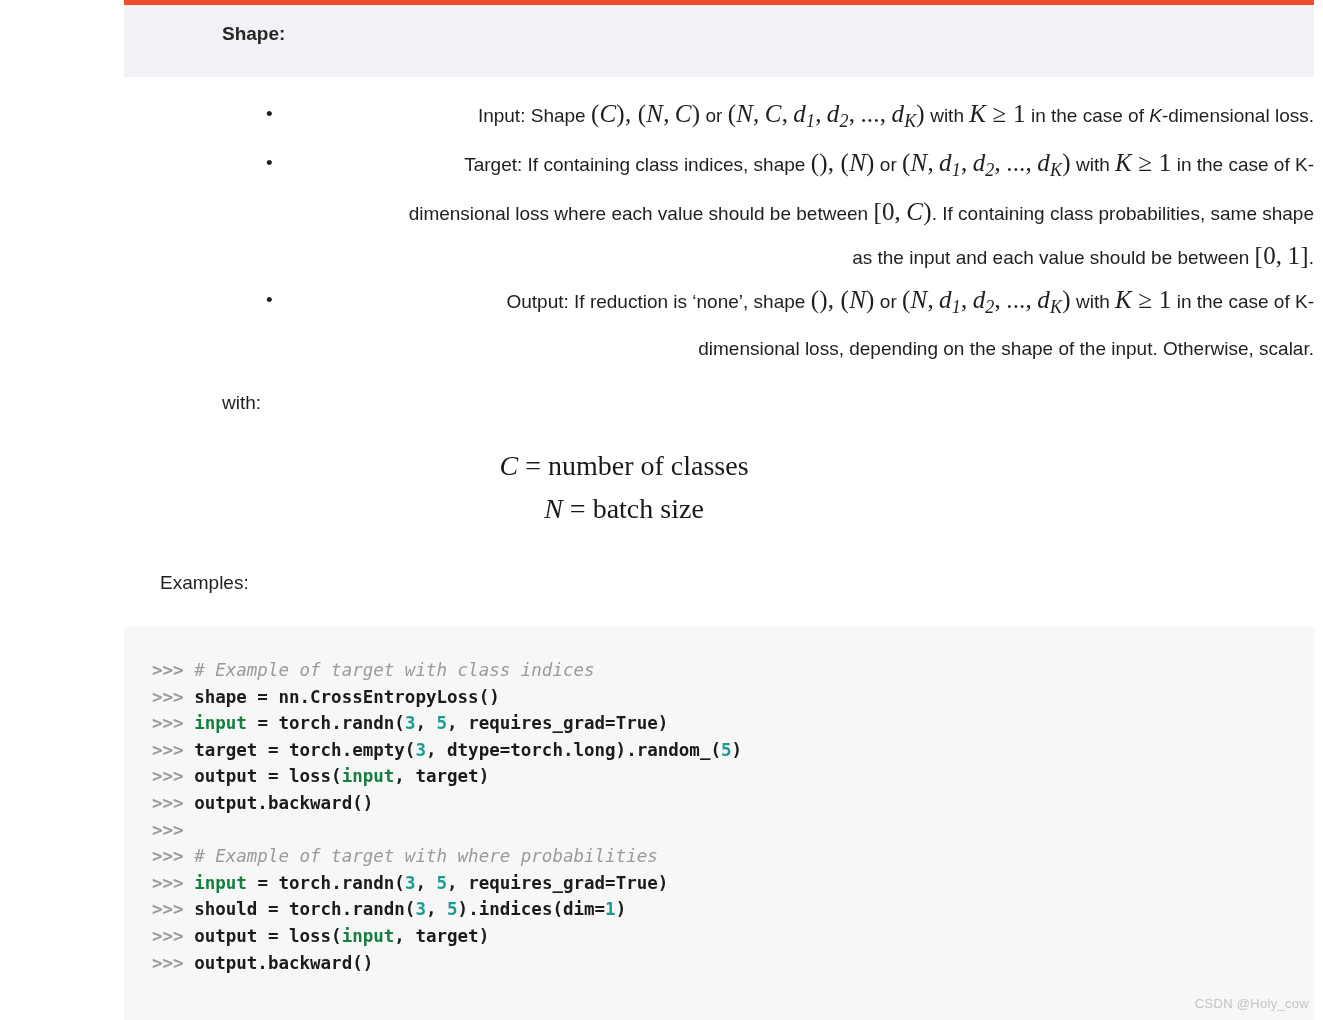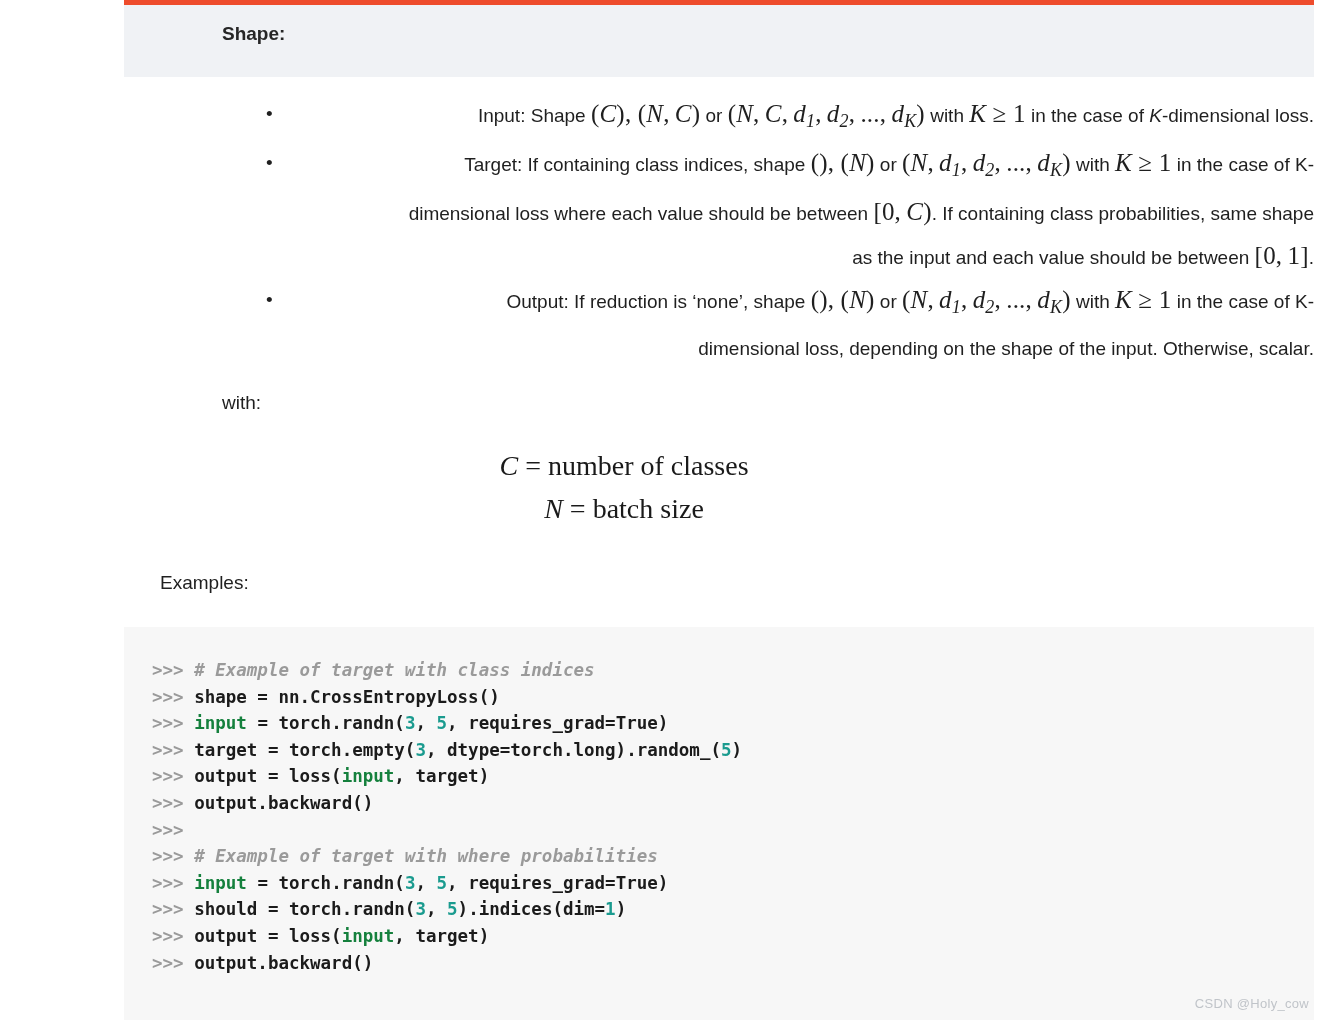--- a/index.html
+++ b/index.html
@@ -144,21 +144,21 @@
     color: #1b1b1b;
     white-space: pre;
   }
   pre.code .prompt {
     color: #9a9a9a;
     font-weight: bold;
   }
   pre.code .comment {
     color: #9a9a9a;
     font-style: italic;
-    font-weight: bold;
+    font-weight: normal;
   }
   pre.code .builtin {
     color: #15803d;
     font-weight: bold;
   }
   pre.code .num {
     color: #1a9b8f;
     font-weight: bold;
   }
 

